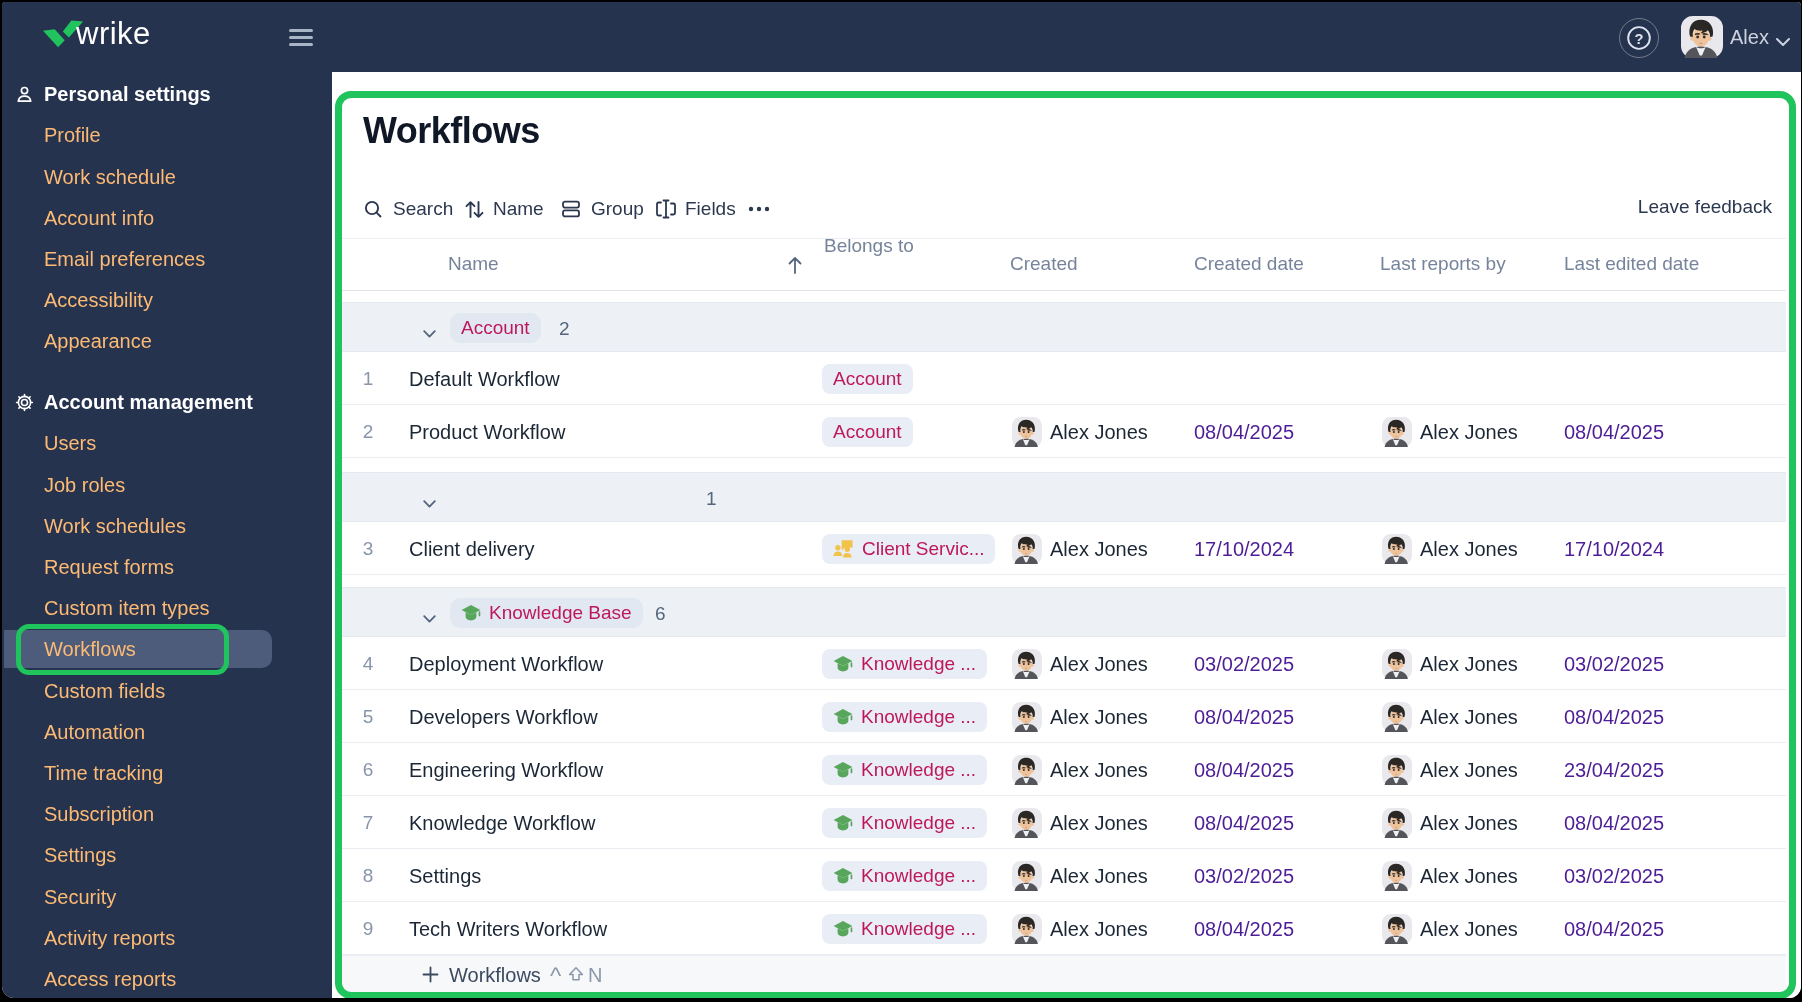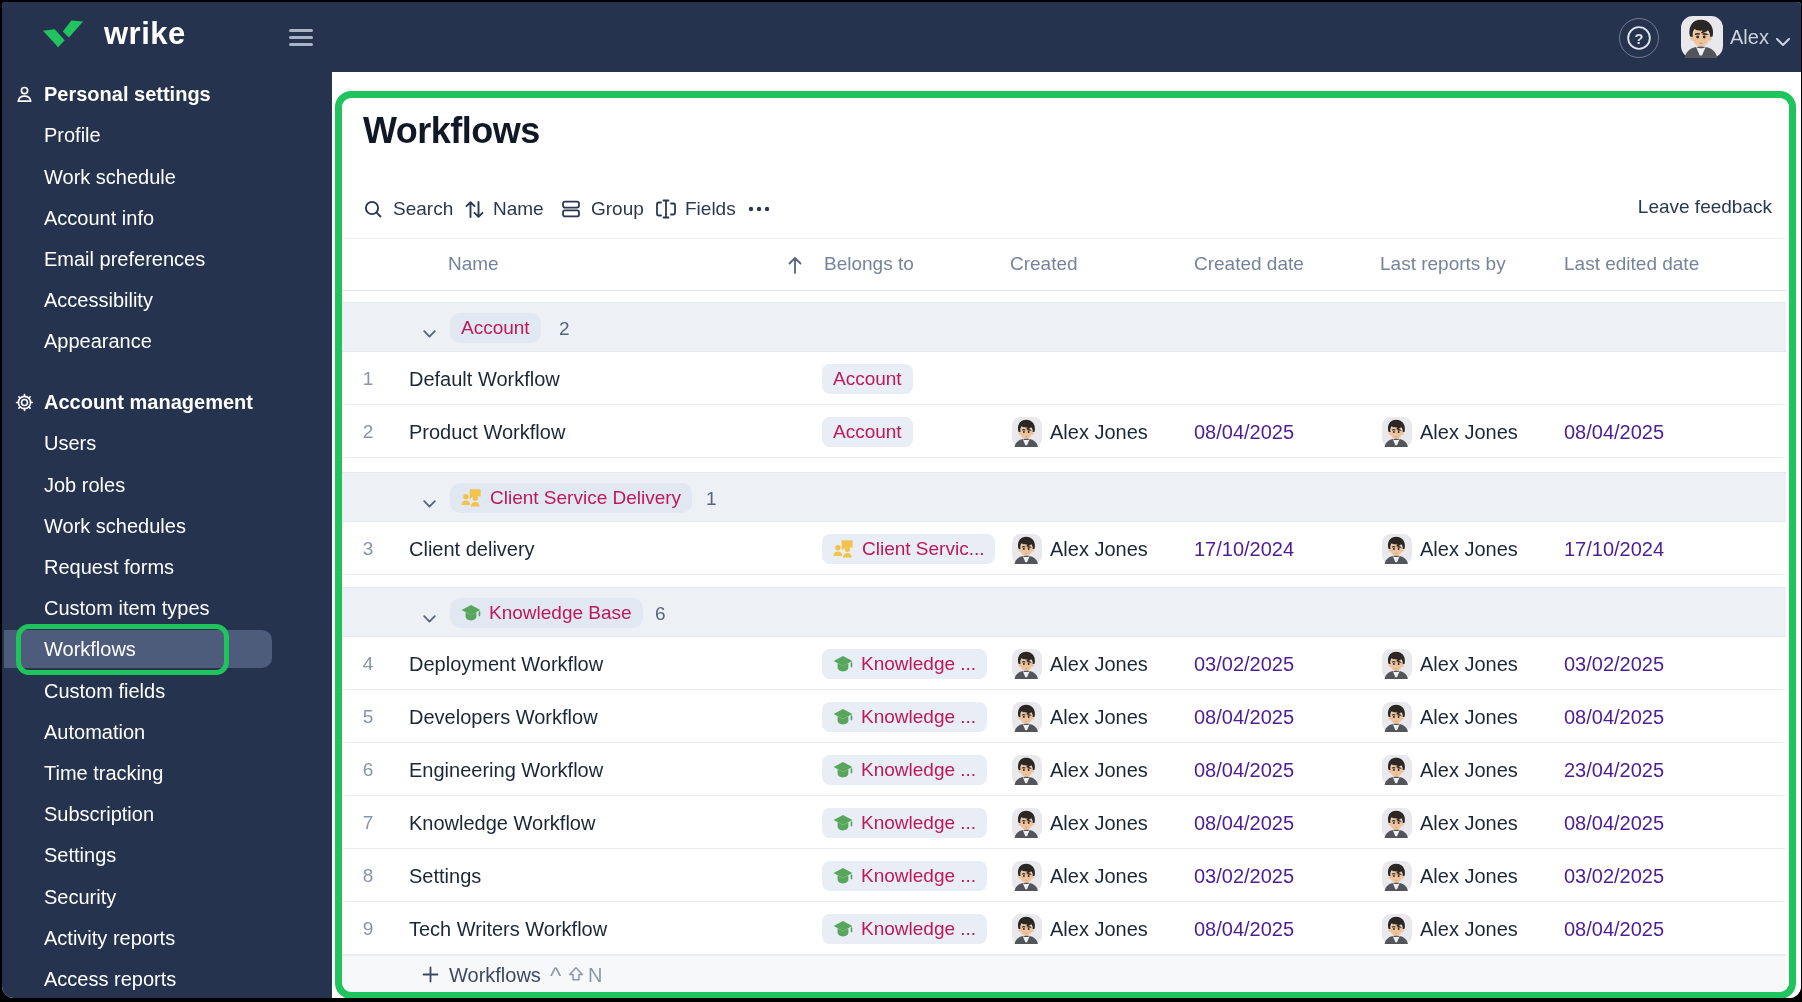--- a/index.html
+++ b/index.html
@@ -1,27 +1,27 @@
 <!DOCTYPE html>
 <html><head><meta charset="utf-8"><title>Workflows</title>
 <style>
 html,body{margin:0;padding:0;width:1802px;height:1002px;background:#000;overflow:hidden}
 *{box-sizing:border-box}
 body{font-family:"Liberation Sans",sans-serif}
 .win{position:absolute;left:2px;top:2px;width:1799px;height:996px;background:#fff;border-radius:4px 4px 12px 12px;overflow:hidden}
 .topbar{position:absolute;left:0;top:0;width:100%;height:70px;background:#26334e}
 .sidebar{position:absolute;left:0;top:0;width:330px;height:100%;background:#26334e}
 .logo{position:absolute;left:41px;top:18px}
-.wordmark{position:absolute;left:102px;top:14px;color:#fff;font-size:31px;font-weight:bold;letter-spacing:.5px}
+.wordmark{position:absolute;left:74px;top:14px;color:#fff;font-size:31px;font-weight:normal;letter-spacing:.5px}
 .ham{position:absolute;left:287px;top:27px}
 .helpbtn{position:absolute;left:1617px;top:16px;width:40px;height:40px;border:1px solid rgba(255,255,255,.35);border-radius:50%}
 .avatar-top{position:absolute;left:1679px;top:14px}
 .alex{position:absolute;left:1728px;top:24px;color:#ccd3df;font-size:20px}
 .chev-top{position:absolute;left:1773px;top:31px}
-.sb-item{position:absolute;left:42px;color:#ffffff;font-size:20px;white-space:nowrap}
+.sb-item{position:absolute;left:42px;color:#fdba74;font-size:20px;white-space:nowrap}
 .sb-head{font-weight:bold;color:#fff}
 .sb-ico{position:absolute;left:13px}
 .sel-bg{position:absolute;left:2px;top:628px;width:268px;height:38px;background:#4e5c7c;border-radius:0 10px 10px 0}
 .sel-frame{position:absolute;left:14px;top:622px;width:213px;height:51px;border:5px solid #20c45c;border-radius:13px}
 .content{position:absolute;left:330px;top:70px;width:1472px;height:932px;background:#fff}
 .frame{position:absolute;left:3px;top:19px;width:1461px;height:908px;border:7px solid #20c45c;border-radius:16px;z-index:60}
 .h1{position:absolute;left:31px;top:38px;font-size:36px;font-weight:bold;color:#101827;letter-spacing:-.5px}
 .tb{position:absolute;top:124px;height:26px;display:flex;align-items:center;color:#2b3850;font-size:19px;white-space:nowrap}
 .tbline{position:absolute;left:10px;top:166px;width:1444px;height:1px;background:#eceff4}
 .hcell{position:absolute;top:14px;color:#76849b;font-size:19px;white-space:nowrap}
@@ -158,21 +158,21 @@
           <circle cx="11" cy="3" r="2.2"></circle>
           <circle cx="19" cy="3" r="2.2"></circle>
         </svg>
       </div>
 <div class="lf">Leave feedback</div>
 <div class="tbline"></div>
 <div class="hcell" style="left:116px;top:181px">Name</div>
 <div style="position:absolute;left:455px;top:183px"><svg width="16" height="20" viewBox="0 0 16 20" fill="none" stroke="#55657e" stroke-width="1.8" stroke-linecap="round" stroke-linejoin="round">
           <path d="M8 18 V3 M2.5 8.5 L8 3 L13.5 8.5"></path>
         </svg></div>
-<div class="hcell" style="left:492px;top:181px">Belongs to</div>
+<div class="hcell" style="left:492px;top:163px">Belongs to</div>
 <div class="hcell" style="left:678px;top:181px">Created</div>
 <div class="hcell" style="left:862px;top:181px">Created date</div>
 <div class="hcell" style="left:1048px;top:181px">Last reports by</div>
 <div class="hcell" style="left:1232px;top:181px">Last edited date</div>
 <div class="hline"></div>
 
 <div class="grow" style="top:230px;height:50px">
         <div style="position:absolute;left:81px;top:21px"><svg width="13" height="8" viewBox="0 0 13 8" fill="none" stroke="#55657e" stroke-width="1.8" stroke-linecap="round" stroke-linejoin="round">
             <path d="M1.2 1.2 L6.5 6.6 L11.8 1.2"></path>
           </svg></div>
@@ -196,27 +196,20 @@
         <svg class="av" style="left:1040px;top:12px">
           <use href="#memoji"></use>
         </svg>
         <div class="aname" style="left:1078px;top:16px">Alex Jones</div>
         <div class="dt" style="left:1222px;top:16px">08/04/2025</div>
       </div>
 <div class="grow" style="top:400px;height:50px">
         <div style="position:absolute;left:81px;top:21px"><svg width="13" height="8" viewBox="0 0 13 8" fill="none" stroke="#55657e" stroke-width="1.8" stroke-linecap="round" stroke-linejoin="round">
             <path d="M1.2 1.2 L6.5 6.6 L11.8 1.2"></path>
           </svg></div>
-        <div class="pill gpill" style="left:108px;top:10px;"><svg class="pico" width="21" height="20" viewBox="0 0 21 20" fill="#f1c34b">
-            <path d="M8.7 1.2 H19.6 V8.4 H12.1 L8.7 11.2 Z"></path>
-            <circle cx="4.9" cy="8.7" r="2.7"></circle>
-            <path d="M.4 16.9 C.7 13.8 2.5 12.4 4.9 12.4 C7.3 12.4 9.1 13.8 9.4 16.9 Z"></path>
-            <circle cx="14.3" cy="10.3" r="2.7"></circle>
-            <path d="M9.8 18.5 C10.1 15.4 11.9 14 14.3 14 C16.7 14 18.5 15.4 18.8 18.5 Z"></path>
-          </svg>Client Service Delivery</div>
         <div class="gcount" style="left:364px;top:15px">1</div>
       </div>
 <div class="drow" style="top:450px;height:53px">
         <div class="rnum" style="top:16px">3</div>
         <div class="rname" style="top:16px">Client delivery</div>
         <div class="pill" style="left:480px;top:12px"><svg class="pico" width="21" height="20" viewBox="0 0 21 20" fill="#f1c34b">
             <path d="M8.7 1.2 H19.6 V8.4 H12.1 L8.7 11.2 Z"></path>
             <circle cx="4.9" cy="8.7" r="2.7"></circle>
             <path d="M.4 16.9 C.7 13.8 2.5 12.4 4.9 12.4 C7.3 12.4 9.1 13.8 9.4 16.9 Z"></path>
             <circle cx="14.3" cy="10.3" r="2.7"></circle>

